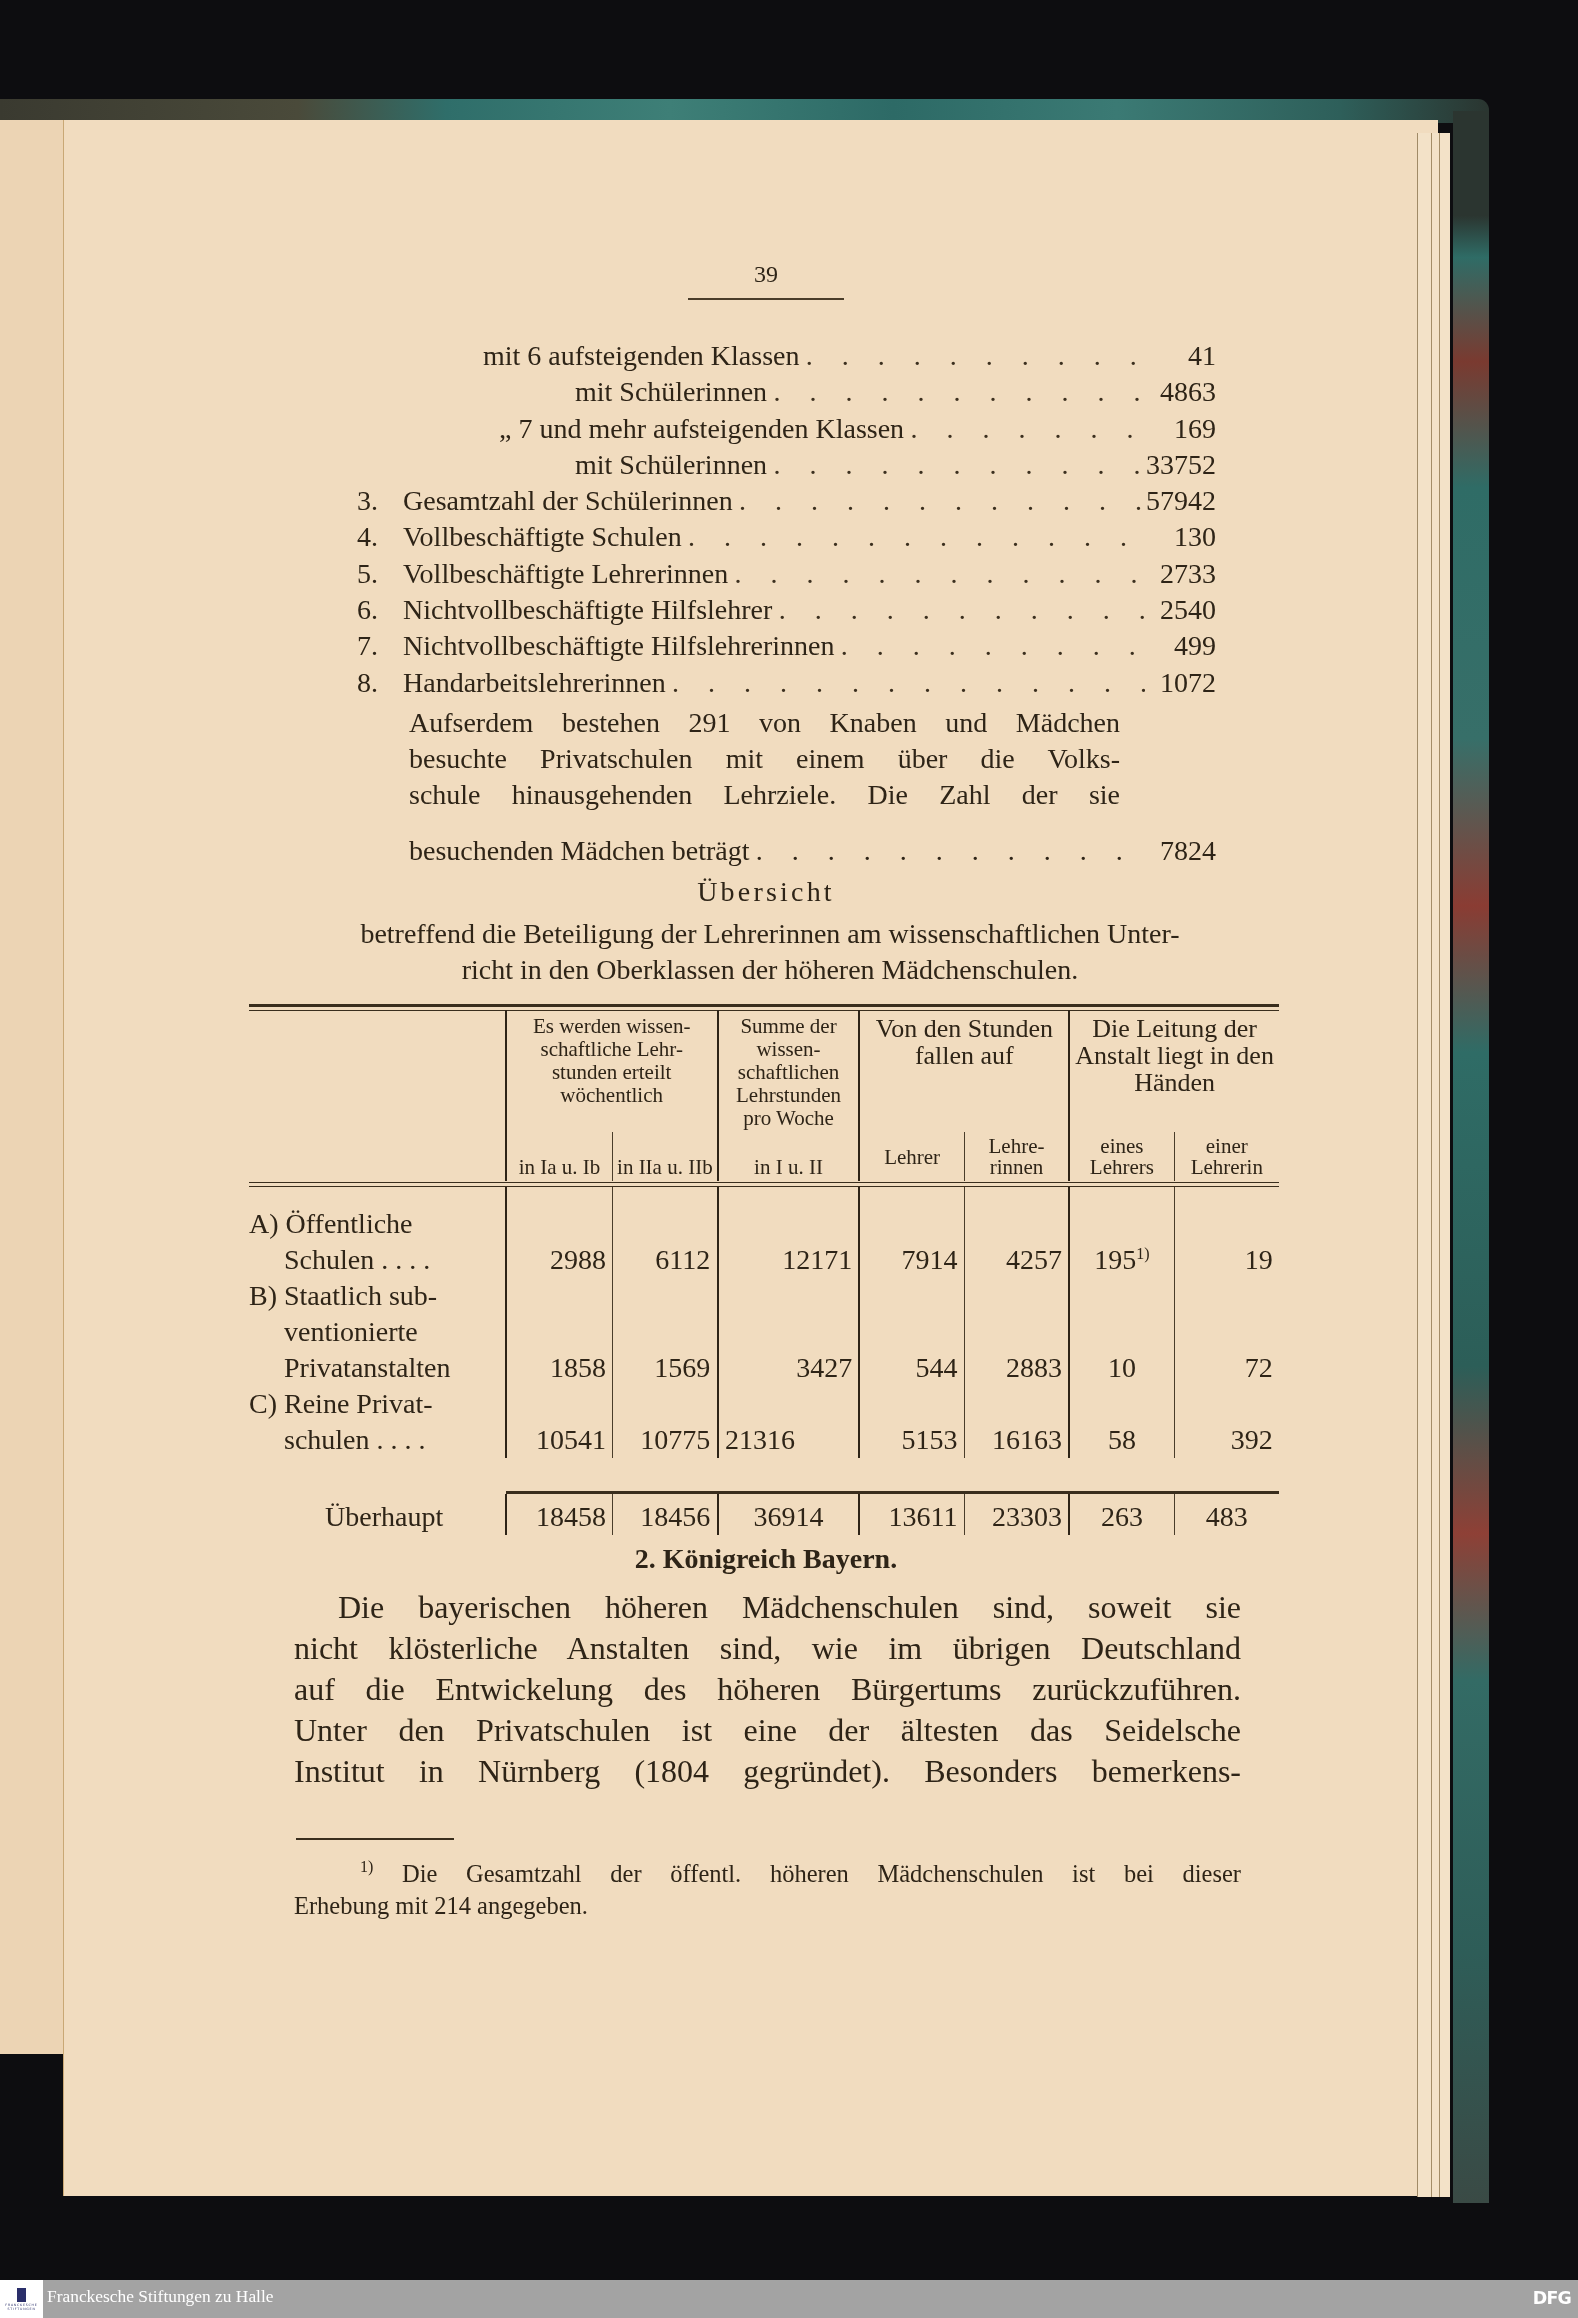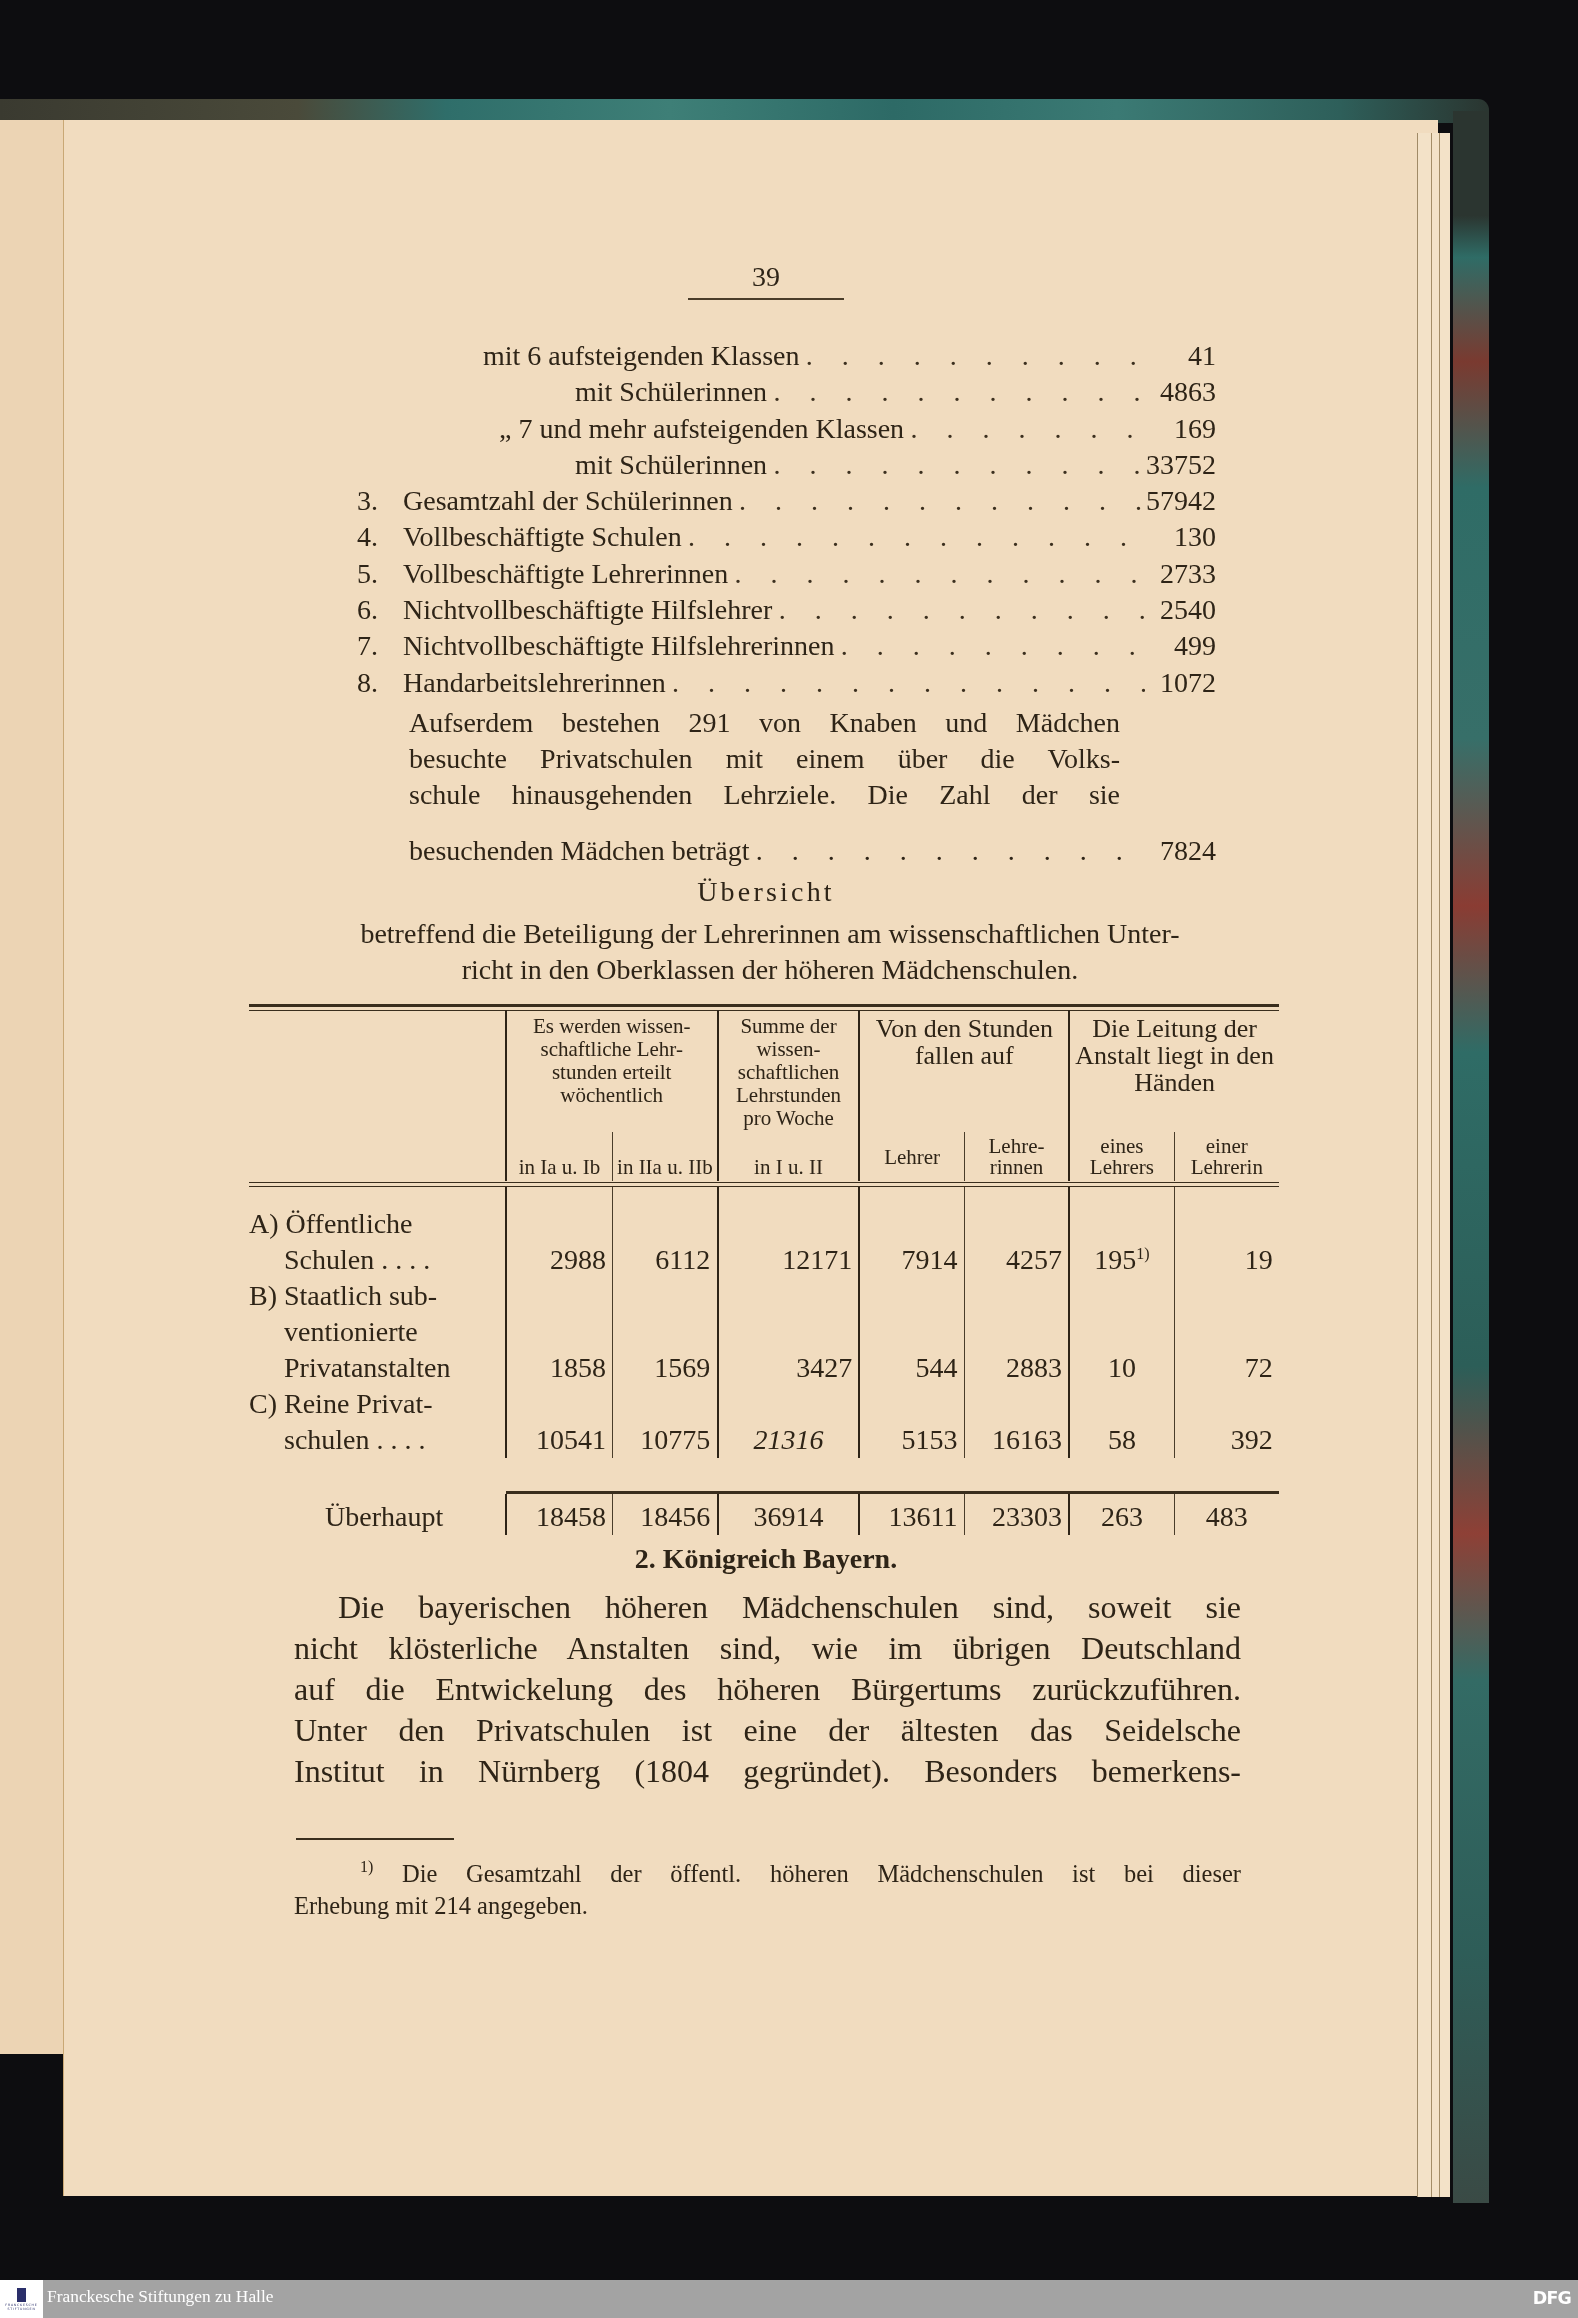--- a/index.html
+++ b/index.html
@@ -36,21 +36,21 @@
   .page-edges::before, .page-edges::after {
     content: ""; position: absolute; top: 0; bottom: 0; width: 1.6px; background: #a38d68;
   }
   .page-edges::before { left: 12.6px; }
   .page-edges::after { left: 20.5px; }
 
   .content { position: absolute; left: 0; top: 0; width: 1579px; }
 
   .page-number {
     position: absolute; left: 687px; top: 261px; width: 158px; text-align: center;
-    font-size: 28px;
+    font-size: 24px;
   }
   .page-number-rule {
     position: absolute; left: 688px; top: 298px; width: 156px; height: 1.6px; background: #4a3d2a;
   }
 
   .stat-line {
     position: absolute; height: 36px; font-size: 28px; line-height: 36px;
     display: flex; align-items: baseline; white-space: nowrap;
   }
   .stat-line .num { width: 46px; text-align: left; }
@@ -295,21 +295,21 @@
           <td class="vl-thin">72</td>
         </tr>
 
         <tr>
           <td class="rowlabel">
             <div>C) Reine Privat-</div>
             <div style="padding-left:35px;">schulen . . . .</div>
           </td>
           <td class="vl">10541</td>
           <td class="vl-thin">10775</td>
-          <td class="vl" style="text-align:center;font-style:italic;">21316</td>
+          <td class="vl" style="text-align:left;">21316</td>
           <td class="vl">5153</td>
           <td class="vl-thin">16163</td>
           <td class="vl" style="text-align:center;">58</td>
           <td class="vl-thin">392</td>
         </tr>
 
         <tr class="total-rule-row">
           <td style="border:none;"></td>
           <td colspan="7" style="padding:0; height:8px;">
               <div class="total-rule"></div>

